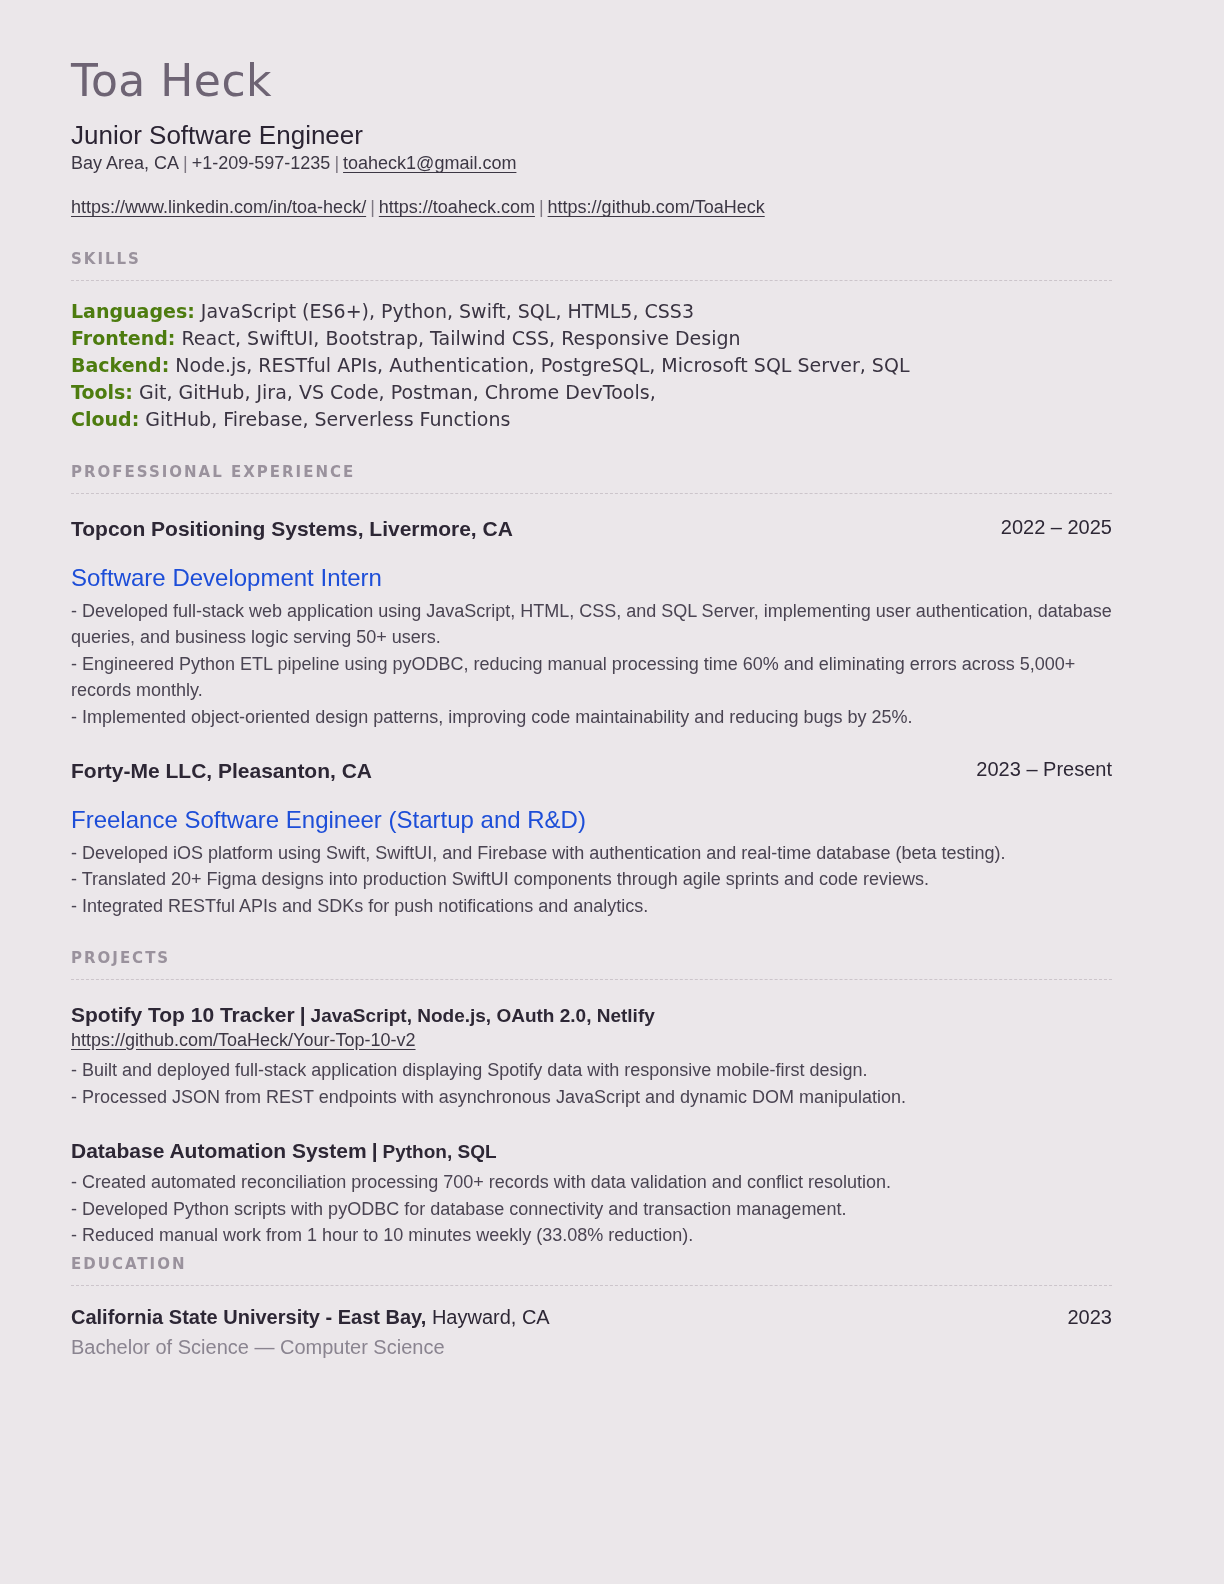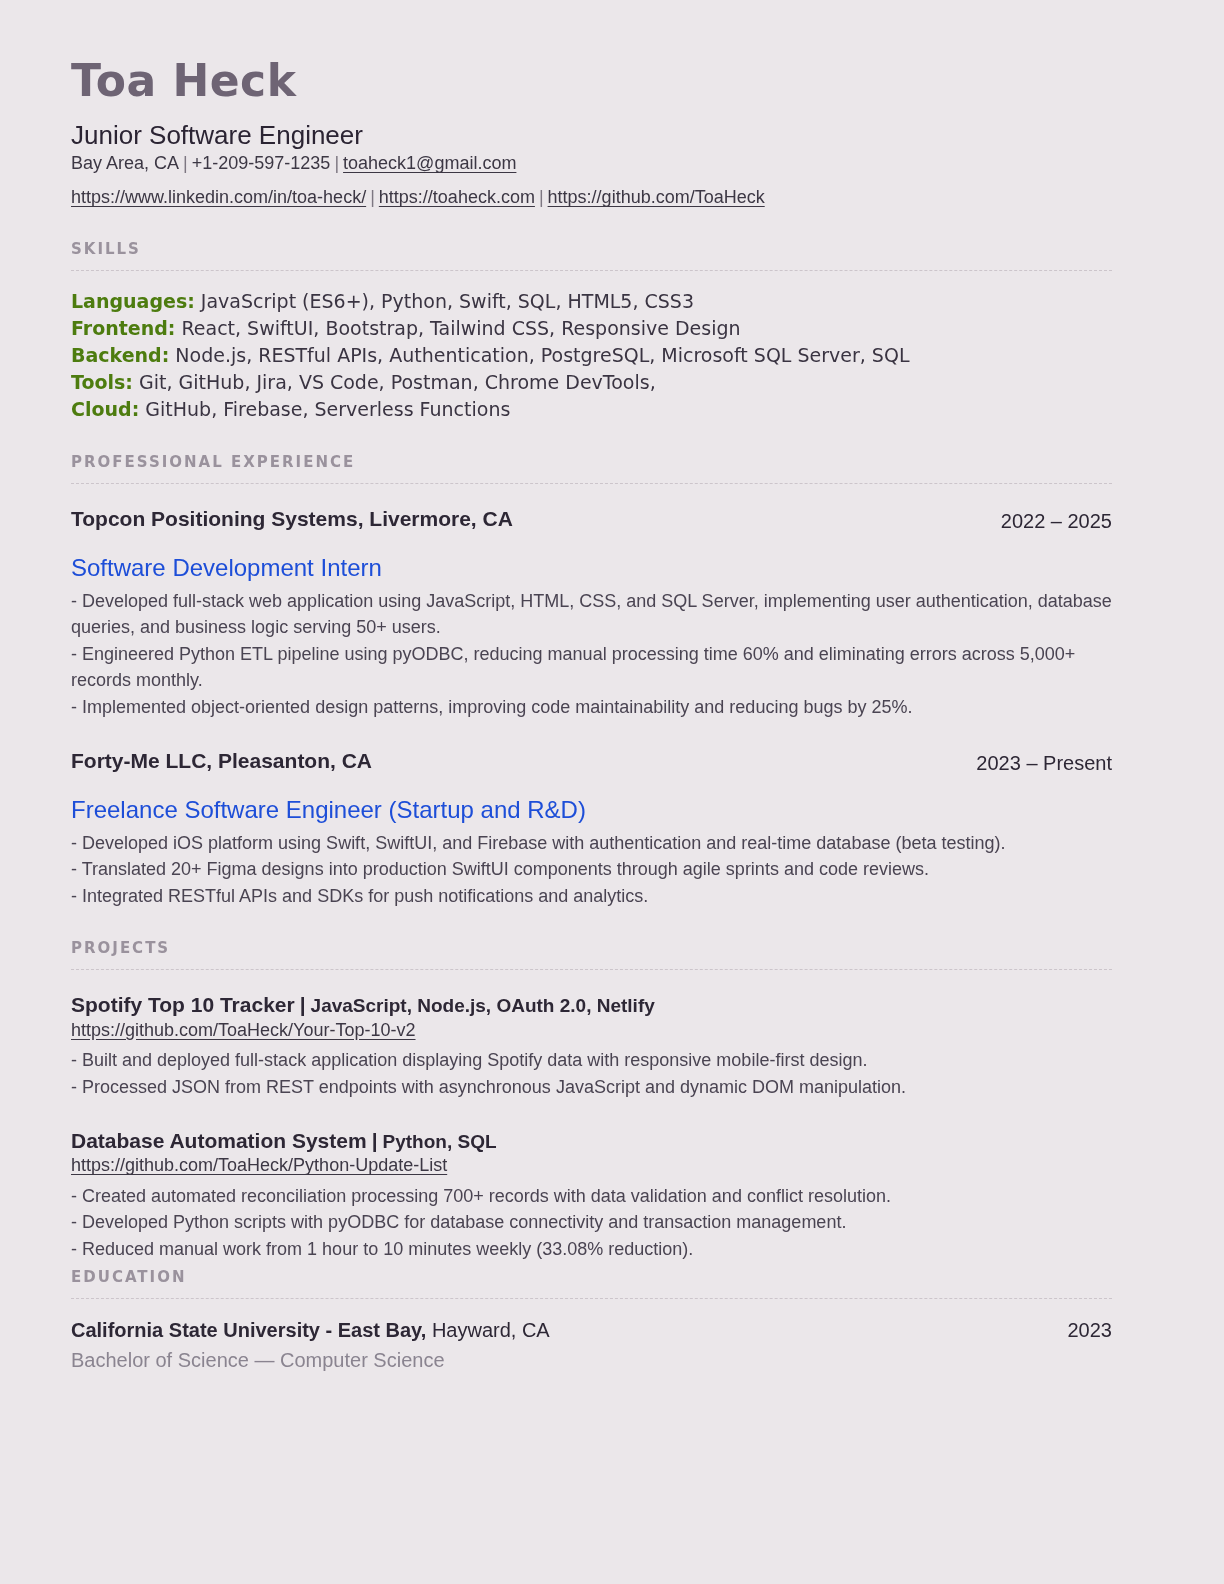--- a/index.html
+++ b/index.html
@@ -12,21 +12,21 @@
   }
   .page {
     width:1224px; height:1584px;
     padding:56px 112px 0 71px;
   }
   .content { width:1041px; }
 
   
   .name {
     font-family:"DejaVu Sans", sans-serif;
-    font-weight:bold;
+    font-weight:normal;
     font-size:44px;
     line-height:1.15;
     letter-spacing:0.5px;
     color:#6e6474;
   }
   .subtitle {
     font-size:26px;
     line-height:1.15;
     margin-top:14px;
     color:#2b2433;
@@ -68,21 +68,21 @@
     color:#3a3442;
   }
   .skills b { color:#4d7c0f; }
 
   
   .entry { margin-top:22px; }
   .entry.gap { margin-top:28px; }
   .entry-head {
     display:flex;
     justify-content:space-between;
-    align-items:flex-end;
+    align-items:flex-start;
   }
   .entry-title {
     font-weight:bold;
     font-size:21px;
     line-height:1.25;
     color:#2d2735;
   }
   .entry-title .pipe { font-weight:bold; padding:0 5px; }
   .entry-title .tech { font-size:19px; }
   .entry-date {
@@ -129,21 +129,21 @@
 <div class="page">
   <div class="content">
 
     <div class="name">Toa Heck</div>
     <div class="subtitle">Junior Software Engineer</div>
 
     <div class="contact-line">
       <span>Bay Area, CA</span><span class="sep">|</span><span>+1-209-597-1235</span><span class="sep">|</span><span class="doc-link">toaheck1@gmail.com</span>
     </div>
 
-    <div class="contact-line" style="margin-top:8px;">
+    <div class="contact-line" style="margin-top:18px;">
       <span class="doc-link">https://www.linkedin.com/in/toa-heck/</span><span class="sep">|</span><span class="doc-link">https://toaheck.com</span><span class="sep">|</span><span class="doc-link">https://github.com/ToaHeck</span>
     </div>
 
     <div class="sec-head">SKILLS</div>
     <div class="sec-line"></div>
     <div class="skills">
       <div><b>Languages:</b> <span>JavaScript (ES6+), Python, Swift, SQL, HTML5, CSS3</span></div>
       <div><b>Frontend:</b> <span>React, SwiftUI, Bootstrap, Tailwind CSS, Responsive Design</span></div>
       <div><b>Backend:</b> <span>Node.js, RESTful APIs, Authentication, PostgreSQL, Microsoft SQL Server, SQL</span></div>
       <div><b>Tools:</b> <span>Git, GitHub, Jira, VS Code, Postman, Chrome DevTools,</span></div>
@@ -192,23 +192,20 @@
       <div class="bullets">
         <div>- Built and deployed full-stack application displaying Spotify data with responsive mobile-first design.</div>
         <div>- Processed JSON from REST endpoints with asynchronous JavaScript and dynamic DOM manipulation.</div>
       </div>
     </div>
 
     <div class="entry gap">
       <div class="entry-title">
         <span>Database Automation System</span><span class="pipe">|</span><span class="tech">Python, SQL</span>
       </div>
-      <div class="entry-link">
-        <span class="doc-link">https://github.com/ToaHeck/Python-Update-List</span>
-      </div>
       <div class="bullets">
         <div>- Created automated reconciliation processing 700+ records with data validation and conflict resolution.</div>
         <div>- Developed Python scripts with pyODBC for database connectivity and transaction management.</div>
         <div>- Reduced manual work from 1 hour to 10 minutes weekly (33.08% reduction).</div>
       </div>
     </div>
 
     <div class="sec-head tight">EDUCATION</div>
     <div class="sec-line"></div>
 

